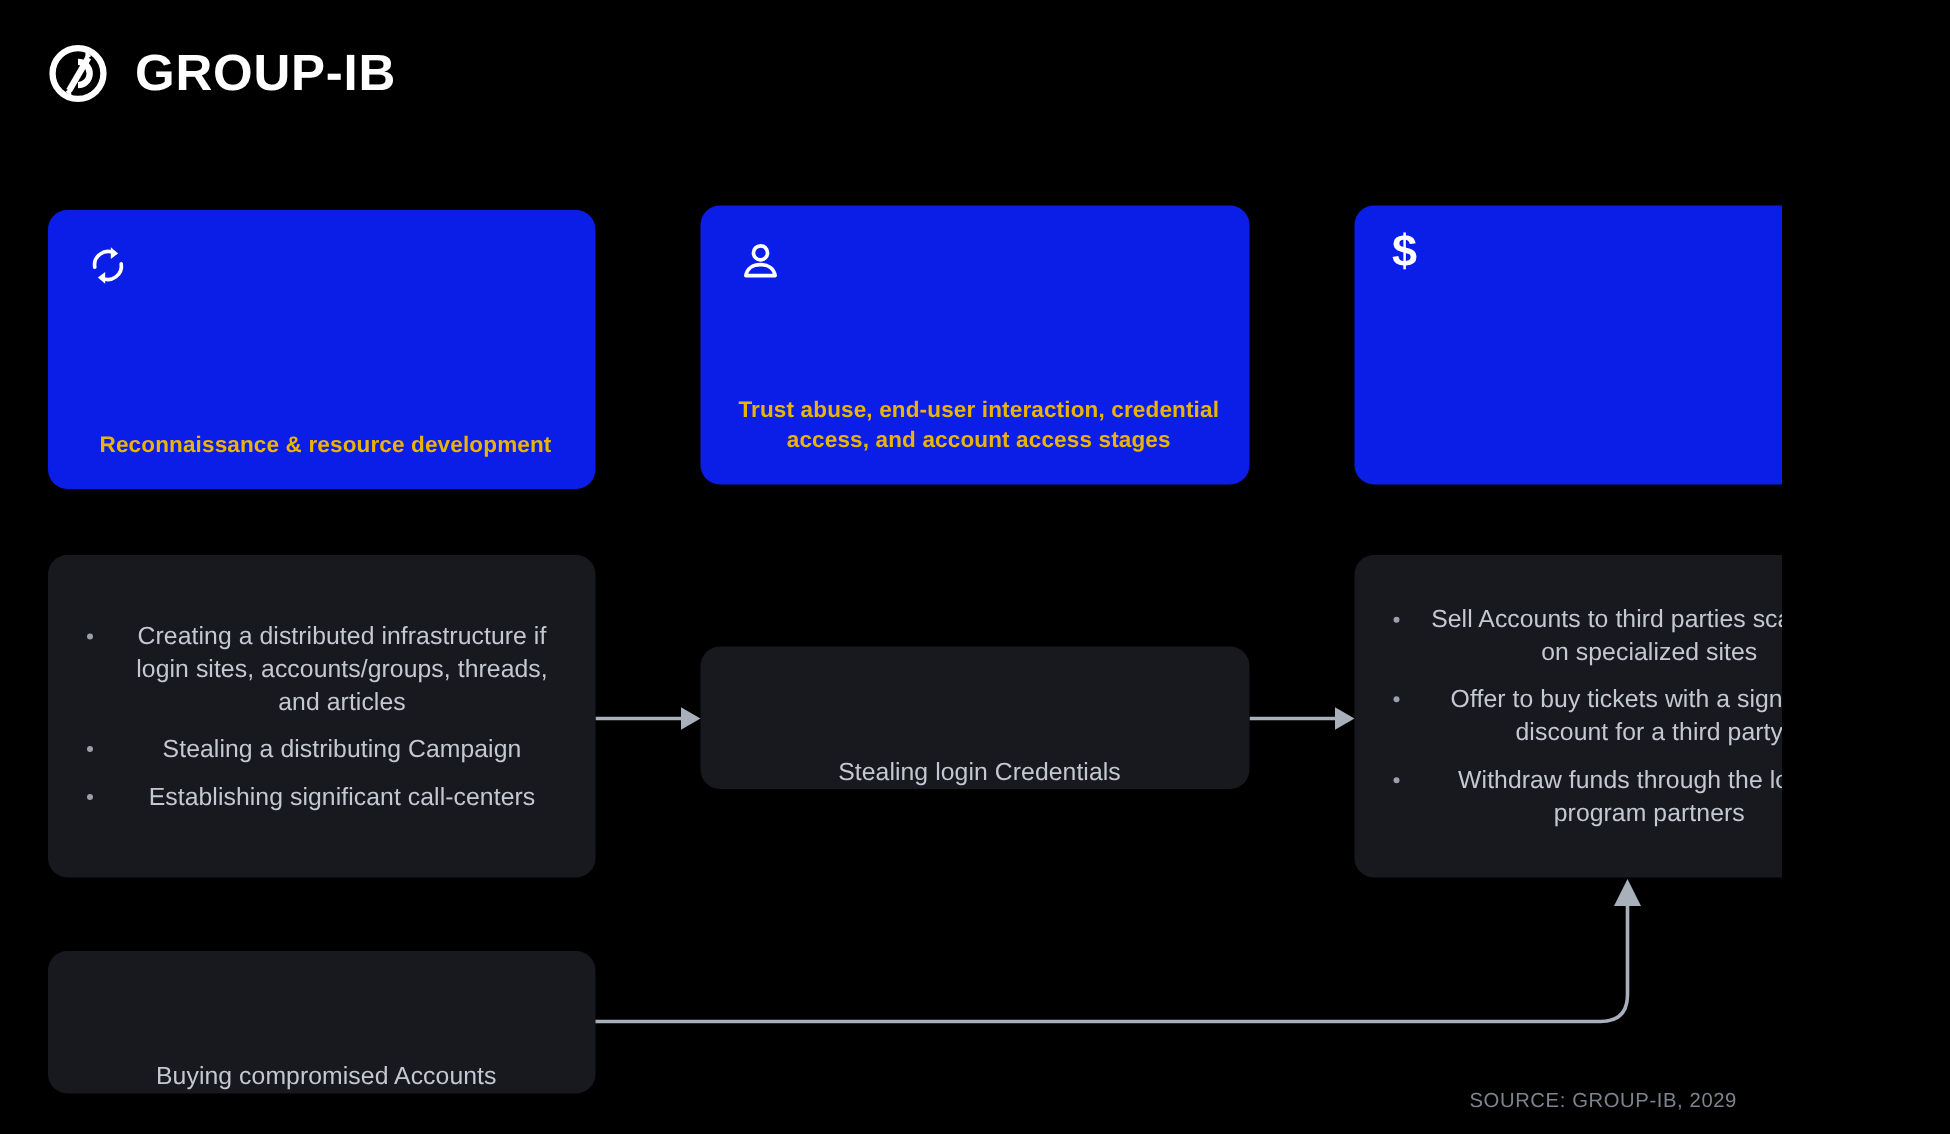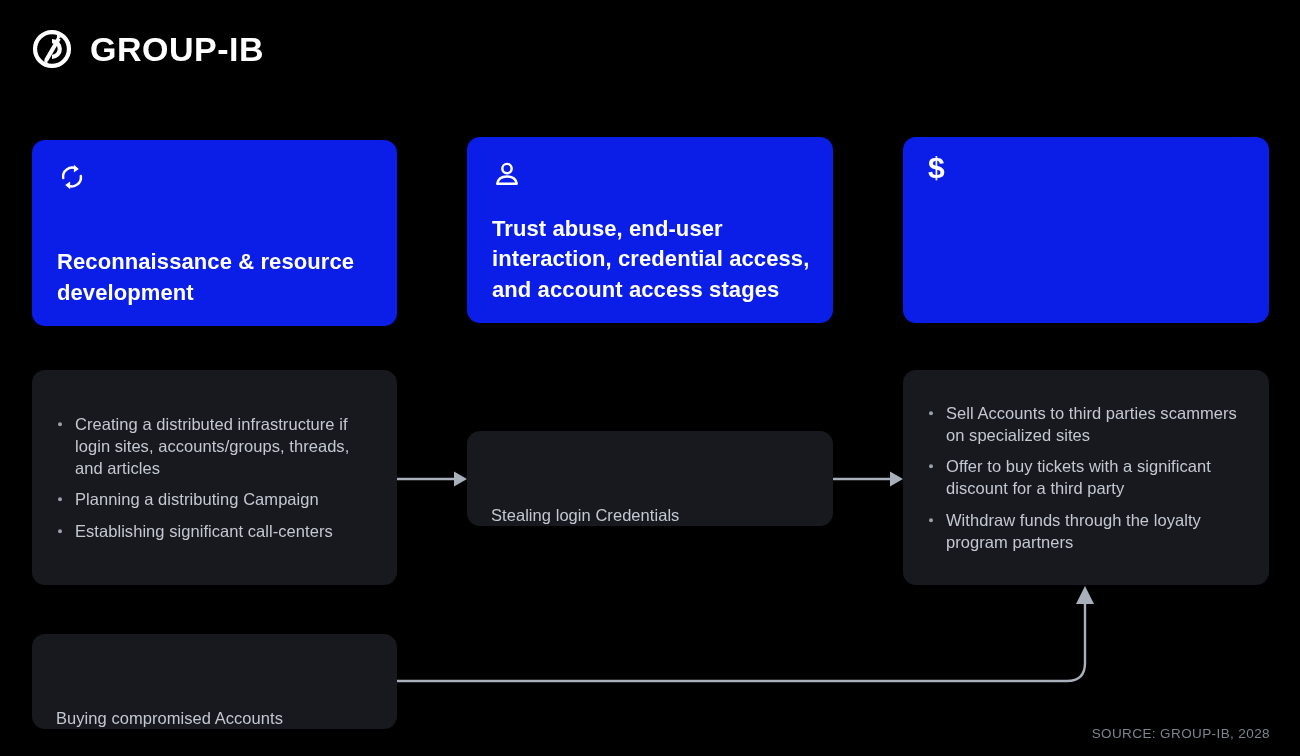--- a/index.html
+++ b/index.html
@@ -7,24 +7,25 @@
     margin: 0;
     padding: 0;
     background: #000000;
   }
   body {
     font-family: "Liberation Sans", sans-serif;
     -webkit-font-smoothing: antialiased;
   }
   #canvas {
     position: relative;
-    width: 1300px;
+    width: 1188px;
     height: 756px;
     background: #000000;
     overflow: hidden;
+    text-align: center;
   }
 
   
   .brand {
     position: absolute;
     left: 30px;
     top: 27px;
     display: flex;
     align-items: center;
     gap: 16px;
@@ -60,22 +61,22 @@
     left: 25px;
     top: 22px;
     width: 30px;
     height: 30px;
   }
   .card-title {
     position: absolute;
     left: 25px;
     right: 20px;
     bottom: 18px;
-    color: #ffffff;
-    font-size: 22px;
+    color: #eab308;
+    font-size: 15px;
     font-weight: 700;
     line-height: 1.38;
     letter-spacing: 0.1px;
   }
 
   .dollar-glyph {
     position: absolute;
     left: 25px;
     top: 16px;
     color: #ffffff;
@@ -180,21 +181,21 @@
     <div class="card-title">Trust abuse, end-user interaction, credential access, and account access stages</div>
   </div>
 
   <div class="card card-blue" style="left:903px; top:137px; width:366px; height:186px;">
     <div class="dollar-glyph">$</div>
   </div>
 
   <div class="card card-grey" style="left:32px; top:370px; width:365px; height:215px;">
     <ul class="bullets">
       <li>Creating a distributed infrastructure if login sites, accounts/groups, threads, and articles</li>
-      <li>Planning a distributing Campaign</li>
+      <li>Stealing a distributing Campaign</li>
       <li>Establishing significant call-centers</li>
     </ul>
   </div>
 
   <div class="card card-grey" style="left:467px; top:431px; width:366px; height:95px;">
     <div class="plain-label">Stealing login Credentials</div>
   </div>
 
   <div class="card card-grey" style="left:903px; top:370px; width:366px; height:215px;">
     <ul class="bullets">
@@ -216,15 +217,15 @@
   <svg class="connector" style="left:833px; top:465px; width:72px; height:28px;" viewBox="0 0 72 28">
     <line x1="0" y1="14" x2="58" y2="14" stroke="#a8b0bb" stroke-width="2.4"></line>
     <path d="M57 6.5 L70 14 L57 21.5 Z" fill="#a8b0bb"></path>
   </svg>
 
   <svg class="connector" style="left:395px; top:580px; width:710px; height:110px;" viewBox="0 0 710 110">
     <path d="M2 101 L672 101 Q690 101 690 83 L690 22" fill="none" stroke="#a8b0bb" stroke-width="2.4" stroke-linecap="butt"></path>
     <path d="M681 24 L690 6 L699 24 Z" fill="#a8b0bb"></path>
   </svg>
 
-  <div class="source-note">SOURCE: GROUP-IB, 2028</div>
+  <div class="source-note">SOURCE: GROUP-IB, 2029</div>
 
 </div>
 
 </body></html>

